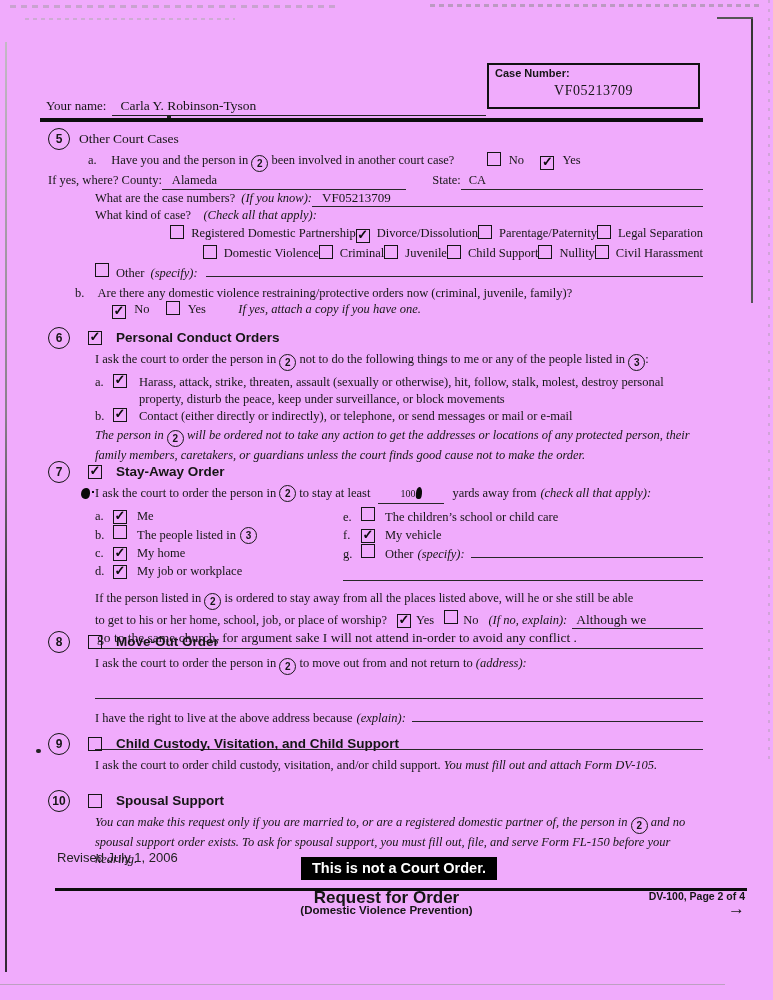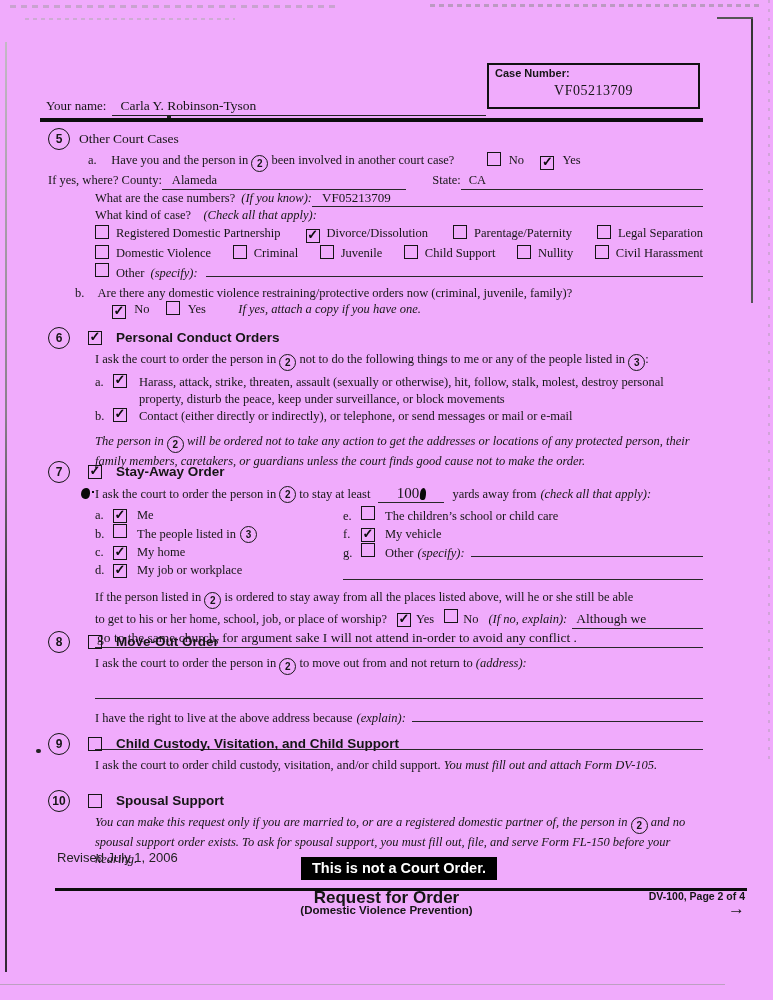--- a/index.html
+++ b/index.html
@@ -53,21 +53,21 @@
   .body-ind{margin-left:47px;}
   .ul{border-bottom:1.2px solid #272727;}
   .grow{flex:1;border-bottom:1.2px solid #272727;}
   .flexline{display:flex;align-items:baseline;}
   .gap6{width:6px;flex:0 0 auto;}
   .lab{display:inline-block;width:20px;}
   .sp{display:inline-block;width:10px;}
   .sp-lg{display:inline-block;width:26px;}
 
   
-  .kinds-row{display:flex;justify-content:space-between;margin-left:47px;}
+  .kinds-row{display:flex;justify-content:flex-end;margin-left:47px;}
   .kinds-row .k{white-space:nowrap;}
   .k .cb{margin-right:7px;}
 
   
   .orders{position:absolute;left:95px;top:300px;font-family:"Liberation Sans",sans-serif;
           font-weight:bold;font-size:16.5px;}
 
   
   .sao-cols{display:flex;margin-left:47px;}
   .sao-c1{width:248px;flex:0 0 auto;}
@@ -206,41 +206,41 @@
     <div style="margin-left:47px;margin-top:3px;display:flex;">
       <span class="lab" style="width:18px;flex:0 0 auto;">a.</span>
       <span class="cb" style="margin-right:12px;flex:0 0 auto;">✓</span>
       <span>Harass, attack, strike, threaten, assault (sexually or otherwise), hit, follow, stalk, molest, destroy personal property, disturb the peace, keep under surveillance, or block movements</span>
     </div>
     <div style="margin-left:47px;margin-top:1px;display:flex;">
       <span class="lab" style="width:18px;flex:0 0 auto;">b.</span>
       <span class="cb" style="margin-right:12px;flex:0 0 auto;">✓</span>
       <span>Contact (either directly or indirectly), or telephone, or send messages or mail or e-mail</span>
     </div>
-    <div class="body-ind ital" style="margin-top:8px;">
+    <div class="body-ind ital" style="margin-top:2px;">
       <span>The person in</span>
       <span class="cnum" style="font-style:normal;">2</span>
       <span>will be ordered not to take any action to get the addresses or locations of any protected person, their family members, caretakers, or guardians unless the court finds good cause not to make the order.</span>
     </div>
   </div>
 
   <div class="sec" style="top:461px;">
     <div class="sec-head">
       <span class="sec-circ">7</span>
       <span class="cb sec-cb">✓</span>
       <span class="sec-title">Stay-Away Order</span>
     </div>
     <div class="body-ind flexline" style="position:relative;">
       <span class="art-blob7"></span>
       <span>I ask the court to order the person in</span>
       <span class="gap6" style="width:3px;"></span>
       <span class="cnum">2</span>
       <span class="gap6" style="width:3px;"></span>
       <span>to stay at least</span>
-      <span class="ul" style="width:66px;text-align:center;margin:0 8px;flex:0 0 auto;font-size:15px;"><span>100</span><span class="inkblob"></span></span>
+      <span class="ul" style="width:66px;text-align:center;margin:0 8px;flex:0 0 auto;font-size:10px;"><span>100</span><span class="inkblob"></span></span>
       <span>yards away from</span>
       <span class="gap6" style="width:4px;"></span>
       <span class="ital">(check all that apply):</span>
     </div>
     <div class="sao-cols" style="margin-top:3px;">
       <div class="sao-c1">
         <div class="opt">
             <span class="optl">a.</span>
             <span class="cb">✓</span>
             <span>Me</span>

